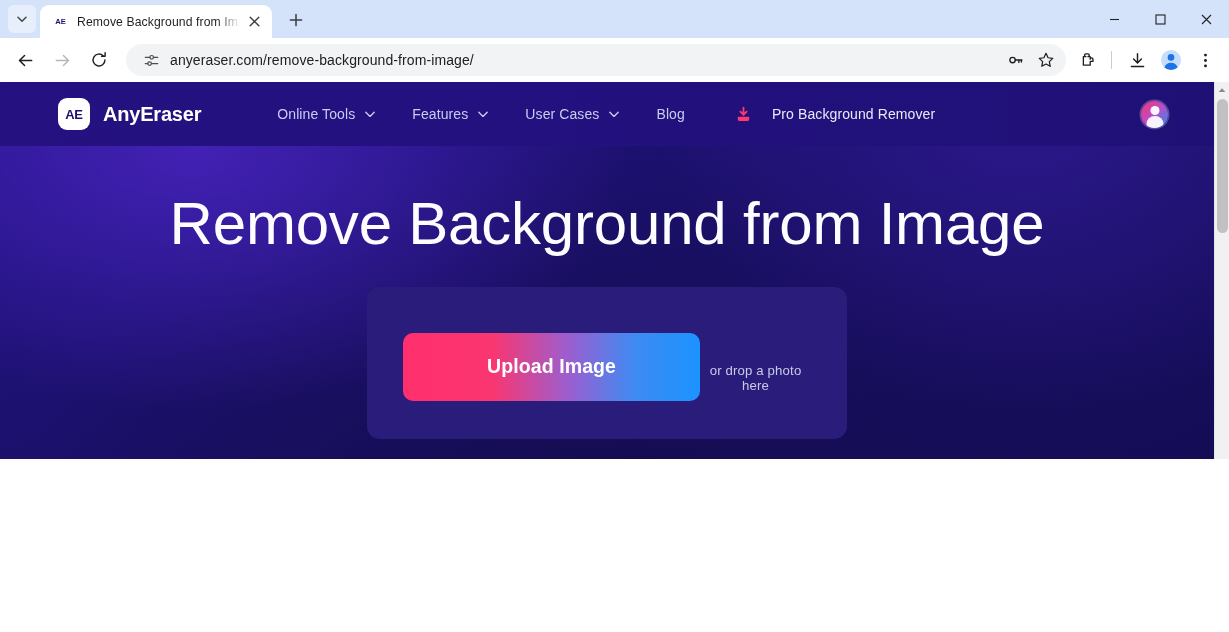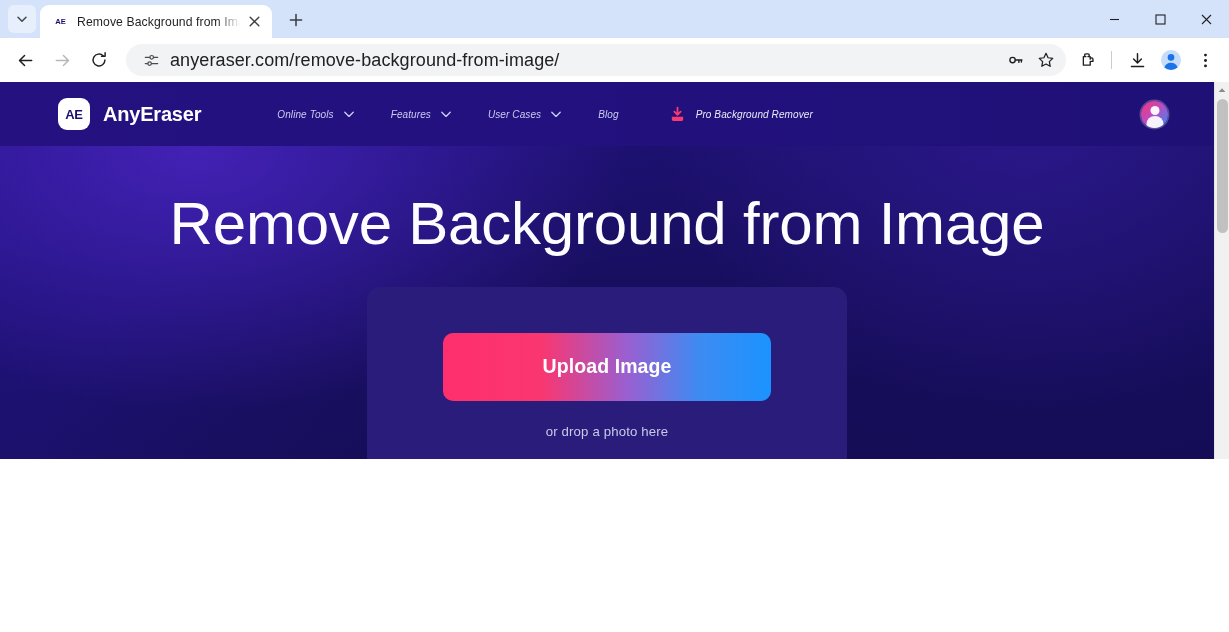--- a/index.html
+++ b/index.html
@@ -63,21 +63,21 @@
   .omnibox {
     flex:1 1 auto; height:32px; background:#f1f3f4; border-radius:16px;
     display:flex; align-items:center; padding:0 6px 0 14px; margin:0 4px;
     min-width:0;
   }
   .omni-icon {
     width:22px; height:22px; flex:0 0 22px; margin-right:8px;
     display:flex; align-items:center; justify-content:center;
   }
   .omni-url {
-    flex:1 1 auto; font-size:18px; color:#202124; white-space:nowrap;
+    flex:1 1 auto; font-size:14px; color:#202124; white-space:nowrap;
     overflow:hidden; letter-spacing:.1px;
   }
   .omni-right { display:flex; align-items:center; gap:2px; }
   .omni-btn {
     width:28px; height:28px; border-radius:50%;
     display:flex; align-items:center; justify-content:center;
   }
 
   .tb-btn {
     width:32px; height:32px; border-radius:50%; margin-left:2px;
@@ -116,25 +116,24 @@
     display:flex; align-items:center; justify-content:center;
     font-size:13px; font-weight:700; color:#1b1070; letter-spacing:-.3px;
   }
   .brand-name {
     font-size:20px; font-weight:700; color:#fff; letter-spacing:-.2px;
   }
 
   .site-nav { display:flex; align-items:center; margin-left:58px; gap:0; }
   .nav-item {
     display:flex; align-items:center; gap:9px;
-    padding:8px 18px; font-size:10px; color:#c8cdf0; letter-spacing:.1px;
+    padding:8px 18px; font-size:14px; color:#c8cdf0; letter-spacing:.1px;
     white-space:nowrap;
-    font-style:italic;
-  }
-  .nav-item.pro { gap:10px; margin-left:14px; }
+  }
+  .nav-item.pro { gap:20px; margin-left:14px; }
   .nav-item.pro .nav-label { color:#e9eaf8; }
 
   .header-right { margin-left:auto; display:flex; align-items:center; padding-right:22px; }
   .user-avatar {
     width:27px; height:27px; border-radius:50%;
     background:linear-gradient(135deg,#f8356f 0%, #c04ac0 45%, #2a8ef5 100%);
     position:relative; overflow:hidden;
     box-shadow:0 0 0 1.5px rgba(255,255,255,.25);
   }
   .user-avatar::before {
@@ -155,21 +154,21 @@
     line-height:1.16;
   }
   .hero-sub {
     margin-top:21px; font-size:17.5px; color:#dfe2f6; letter-spacing:.1px;
     font-weight:400;
   }
 
   .drop-card {
     width:480px; margin:28px auto 0; background:#2a1c7b;
     border-radius:13px; padding:46px 36px 38px;
-    display:flex; flex-direction:column; align-items:center;
+    display:flex; flex-direction:row; align-items:center;
   }
   .upload-btn {
     width:328px; height:68px; border-radius:10px; border:none;
     background:linear-gradient(90deg,#ff2f6d 0%, #fa3670 30%, #9a5fd0 56%, #3e8bf2 78%, #1b93ff 100%);
     color:#fff; font-size:19.5px; font-weight:700; letter-spacing:.1px;
     font-family:"Liberation Sans", sans-serif; cursor:pointer;
     display:flex; align-items:center; justify-content:center;
   }
   .drop-hint {
     margin-top:23px; font-size:13.2px; color:#c7cbe8; letter-spacing:.15px;

